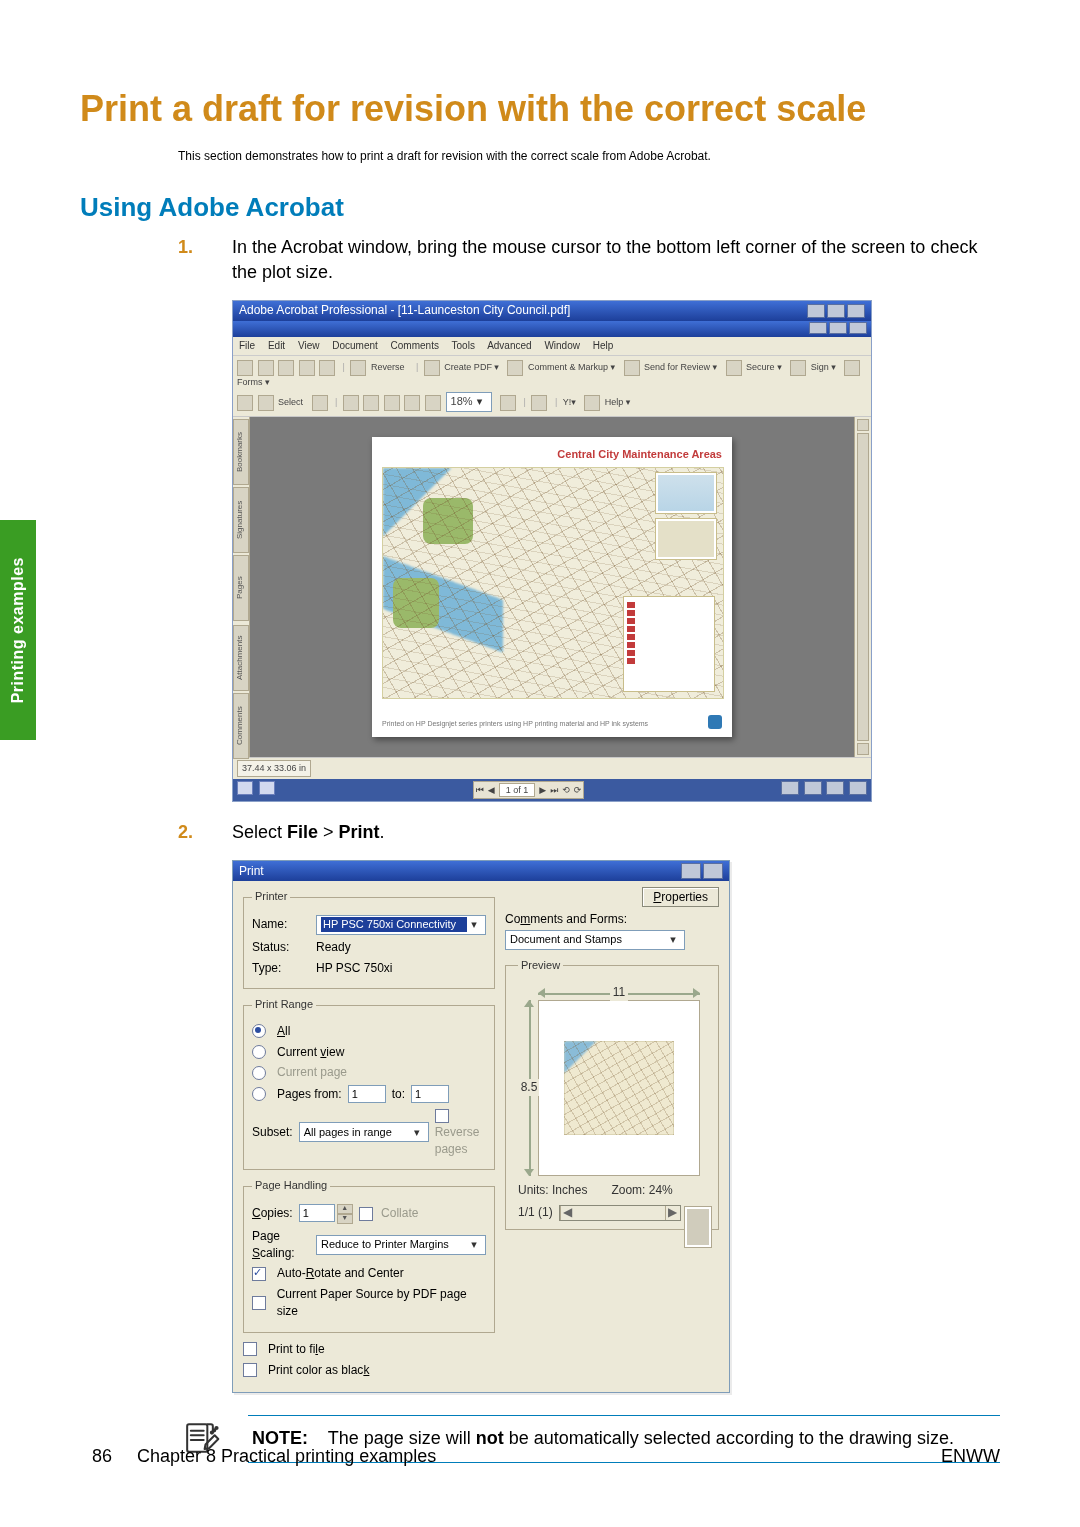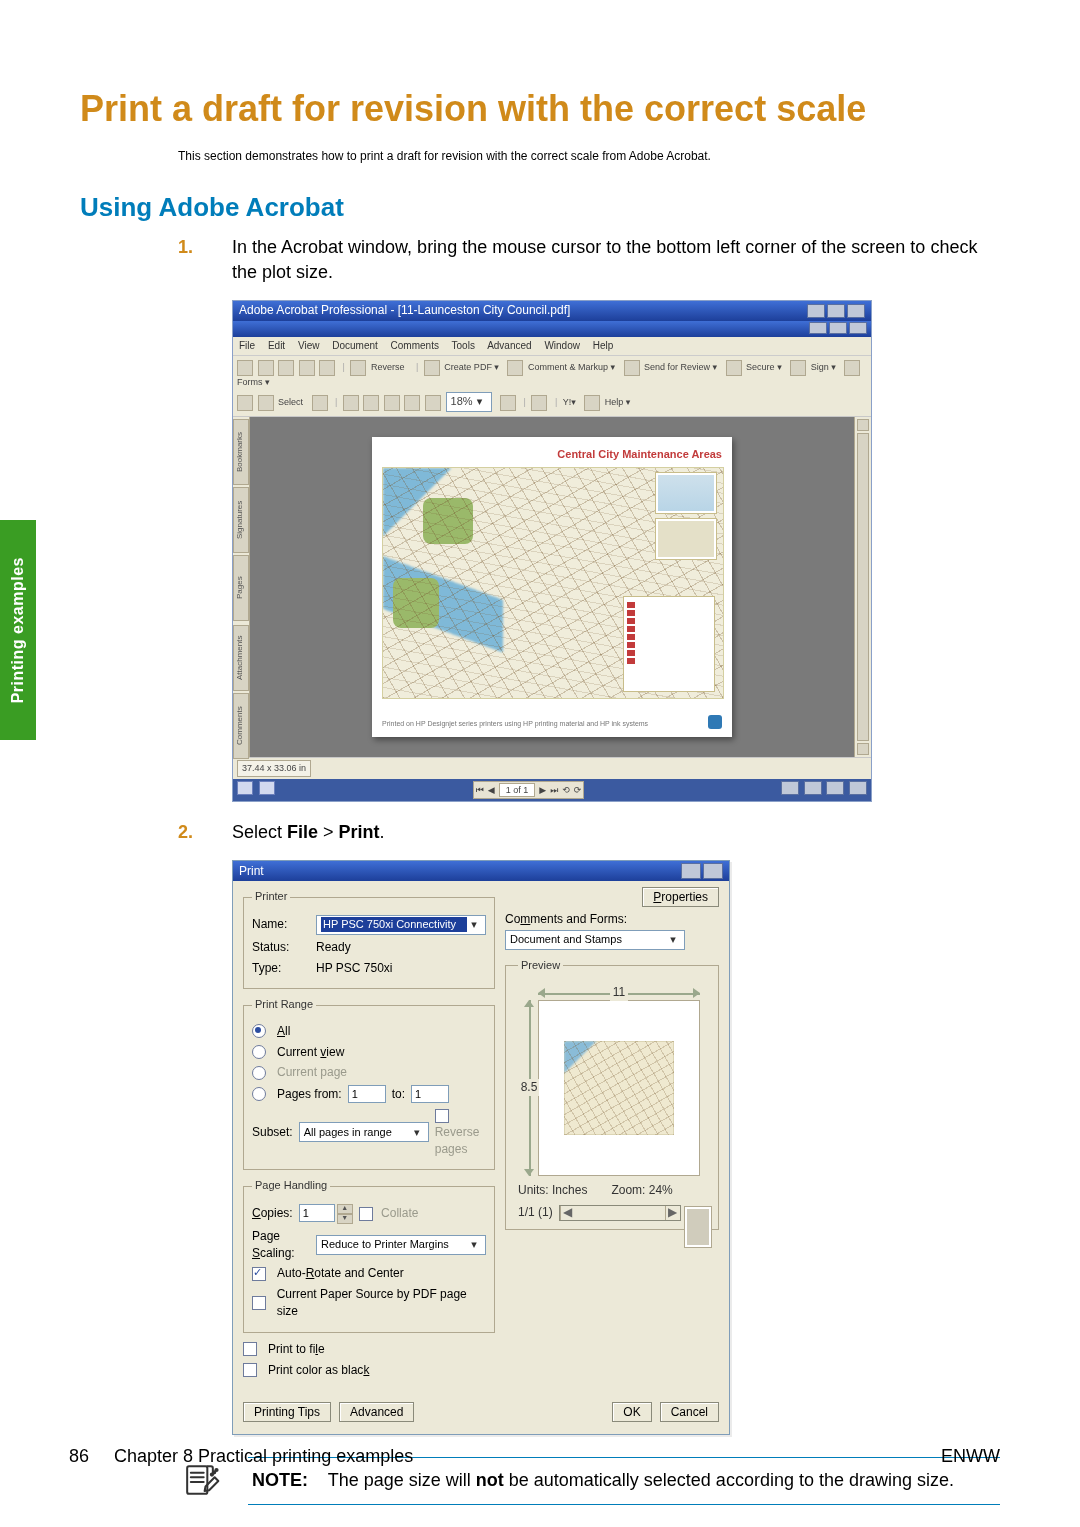--- a/index.html
+++ b/index.html
@@ -425,21 +425,21 @@
     flex:1;
     border-top: 1.5px solid #007dba;
     border-bottom: 1.5px solid #007dba;
     padding: 10px 4px;
     font-size: 18px;
     line-height: 1.4;
   }
 
   
   .footer {
-    position:absolute; left:69px; right:80px; bottom:60px;
+    position:absolute; left:92px; right:80px; bottom:60px;
     display:flex; justify-content:space-between;
     font-size:18px;
   }
   .footer .left { }
 </style>
 </head>
 <body>
 
 <div class="page">
 
@@ -759,30 +759,20 @@
                     <span class="arrow">◀</span>
                     <span class="thumb"></span>
                     <span style="flex:1"></span>
                     <span class="arrow">▶</span>
                   </span>
                 </div>
               </fieldset>
             </div>
           </div>
         </div>
-        <div class="pd-bottom">
-          <div class="left-btns">
-            <button class="btn">Printing Tips</button>
-            <button class="btn">Advanced</button>
-          </div>
-          <div class="right-btns">
-            <button class="btn">OK</button>
-            <button class="btn">Cancel</button>
-          </div>
-        </div>
       </div>
     </li>
   </ol>
 
   <div class="note-block">
     <div class="note-icon">
       <svg viewBox="0 0 48 48" fill="none" stroke="#333" stroke-width="2.2" stroke-linecap="round" stroke-linejoin="round">
         <rect x="10" y="8" width="22" height="30" rx="2"></rect>
         <path d="M32 8 h4 a2 2 0 0 1 2 2 v6"></path>
         <line x1="14" y1="15" x2="28" y2="15"></line>

